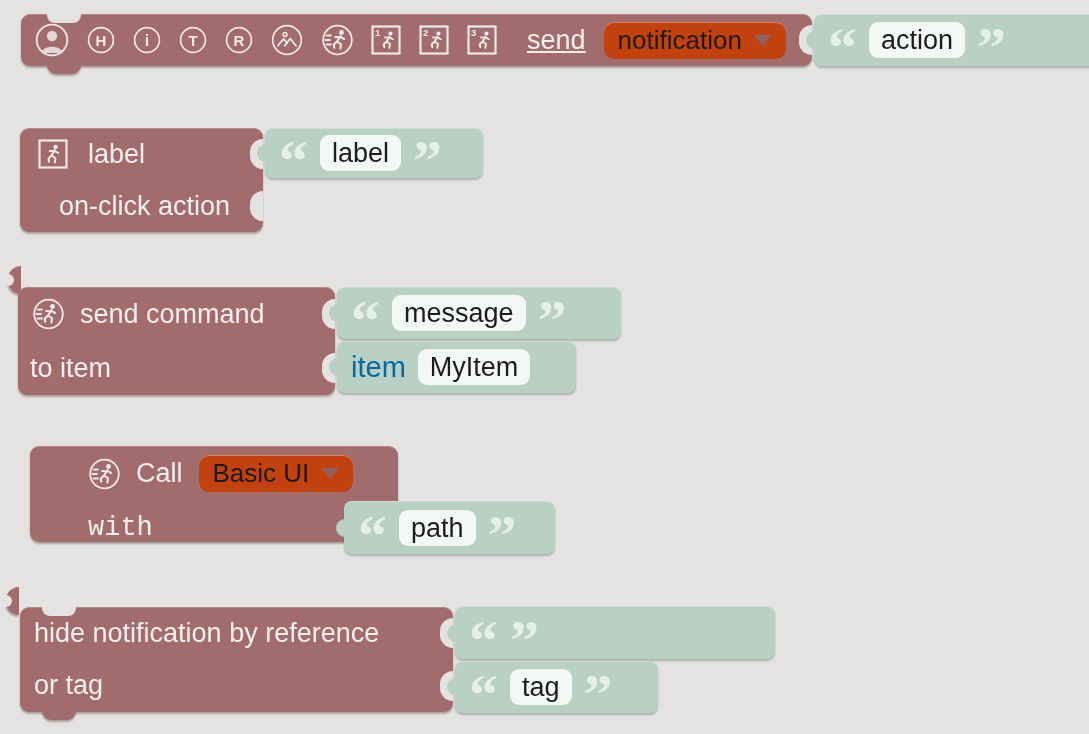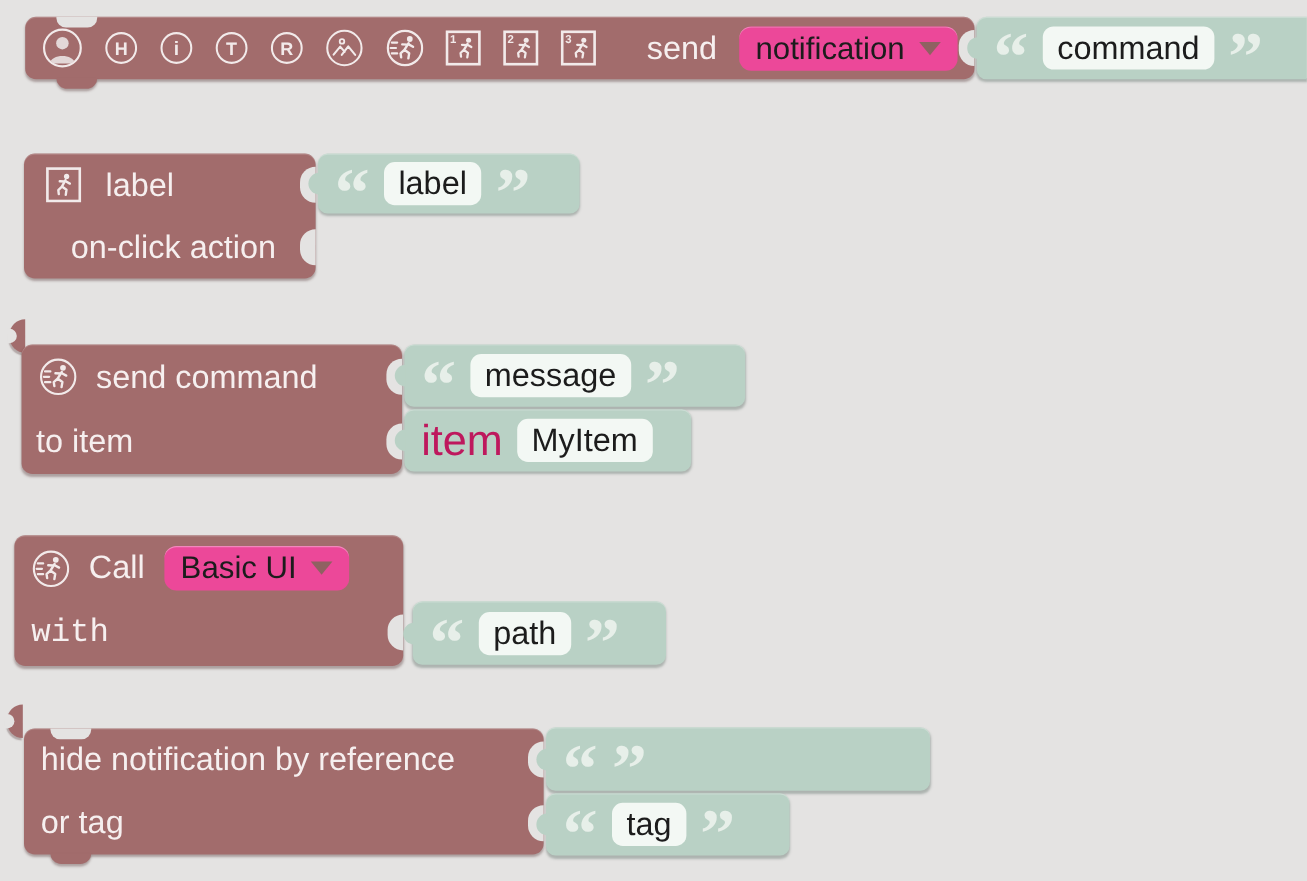--- a/index.html
+++ b/index.html
@@ -78,25 +78,25 @@
     font-family:"Liberation Serif",serif;font-weight:bold;
     font-size:58px;color:#e7efe9;
     height:26px;line-height:26px;
     position:relative;top:8px;flex-shrink:0;
   }
   .pill{
     background:#f3f8f4;color:#1c1c1c;
     border-radius:9px;height:36px;line-height:36px;
     padding:0 12px;font-size:27px;flex-shrink:0;
   }
-  .glabel{font-size:36px;color:#be185d;flex-shrink:0;}
+  .glabel{font-size:29px;color:#0369a1;flex-shrink:0;}
 
   
   .dropdown{
-    background:#ec4899;color:#1c1c1c;
+    background:#c2410c;color:#1c1c1c;
     border-radius:10px;height:37px;
     display:flex;align-items:center;gap:12px;
     padding:0 14px;font-size:26px;flex-shrink:0;
     box-shadow:inset 0 1px 0 rgba(255,255,255,.35);
   }
   .dd-arrow{
     width:0;height:0;flex-shrink:0;
     border-left:9px solid transparent;
     border-right:9px solid transparent;
     border-top:11px solid #8f6161;
@@ -185,32 +185,32 @@
         </svg>
       </span>
       <span class="icon">
         <svg width="30" height="30" viewBox="0 0 30 30">
           <rect x="1.5" y="1.5" width="27" height="27" fill="none" stroke="#f2eaea" stroke-width="2.2"></rect>
           <text x="4" y="11" font-size="9.5" font-weight="bold" fill="#f2eaea" font-family="Liberation Sans,sans-serif">3</text>
           <circle cx="19.5" cy="8.5" r="2.1" fill="#f2eaea"></circle>
           <path d="M18.6 11.5 L15.6 16.5 M18.4 12.2 L21.8 14.2 M18 12.6 L14 12.4 M15.6 16.5 L19 19 L18.4 22.8 M15.6 16.5 L12.8 19.2 L13.2 22.2" fill="none" stroke="#f2eaea" stroke-width="1.9" stroke-linecap="round" stroke-linejoin="round"></path>
         </svg>
       </span>
-      <span class="blabel" style="margin-left:24px;">send</span>
+      <span class="blabel" style="margin-left:12px;text-decoration:underline;">send</span>
       <div class="dropdown">
         <span>notification</span>
         <span class="dd-arrow"></span>
       </div>
     </div>
   </div>
 
   <div class="shadow-block" style="left:814px;top:14px;width:264px;height:52px;">
     <span class="gtab"></span>
     <span class="quote">“</span>
-    <span class="pill">command</span>
+    <span class="pill">action</span>
     <span class="quote">”</span>
   </div>
 
   <div class="block" style="left:20px;top:128px;width:243px;height:104px;">
     <div class="out-tab" style="top:138px;"></div>
     <div class="socket" style="top:11px;"></div>
     <div class="socket" style="top:63px;"></div>
     <div class="row" style="height:52px;gap:20px;padding-left:18px;">
       <span class="icon">
         <svg width="30" height="30" viewBox="0 0 30 30">
@@ -259,21 +259,21 @@
     <span class="pill">message</span>
     <span class="quote">”</span>
   </div>
 
   <div class="shadow-block" style="left:337px;top:341px;width:211px;height:52px;">
     <span class="gtab"></span>
     <span class="glabel">item</span>
     <span class="pill">MyItem</span>
   </div>
 
-  <div class="block" style="left:12px;top:446px;width:324px;height:109px;">
+  <div class="block" style="left:30px;top:446px;width:324px;height:96px;padding-left:44px;">
 
     <div class="socket" style="top:66px;"></div>
     <div class="row" style="height:55px;">
       <span class="icon">
         <svg width="32" height="32" viewBox="0 0 32 32">
           <circle cx="16.5" cy="16" r="14.3" fill="none" stroke="#f2eaea" stroke-width="1.8"></circle>
           <path d="M5.5 11.5 H10 M4.5 16 H9 M5.5 20.5 H10" stroke="#f2eaea" stroke-width="1.8" stroke-linecap="round"></path>
           <circle cx="20.5" cy="8.5" r="2.4" fill="#f2eaea"></circle>
           <path d="M19.5 12 L16 17.5 M19.2 12.8 L23.2 15 M18.8 13.2 L14.2 13 M16 17.5 L20 20.3 L19.3 24.6 M16 17.5 L12.8 20.4 L13.3 23.8" fill="none" stroke="#f2eaea" stroke-width="2" stroke-linecap="round" stroke-linejoin="round"></path>
         </svg>

